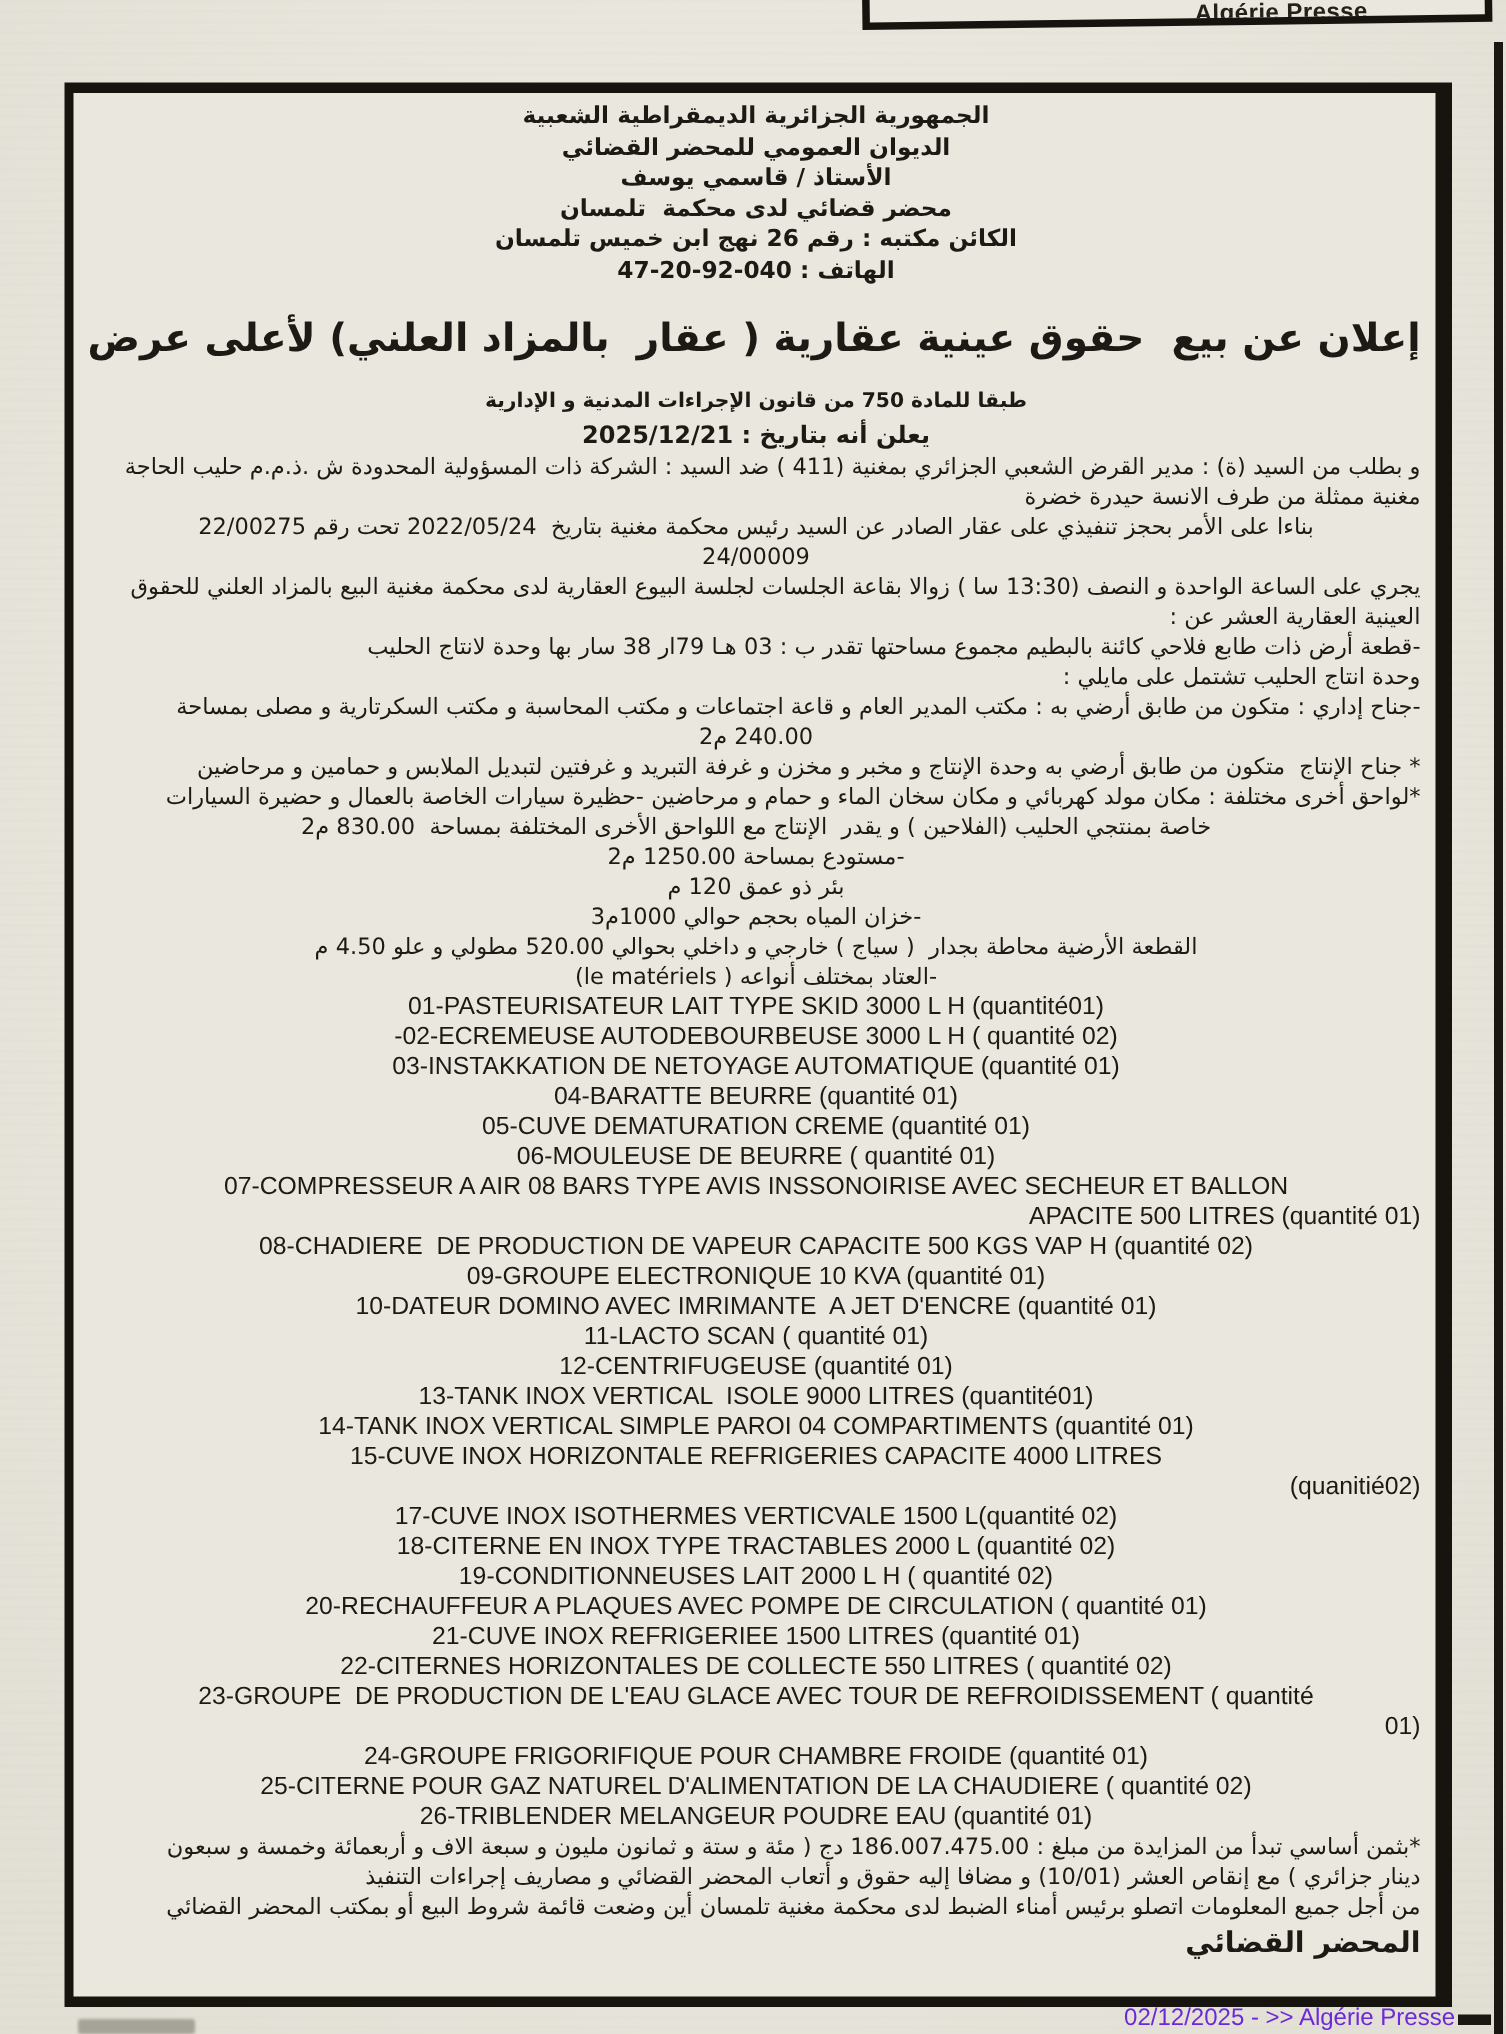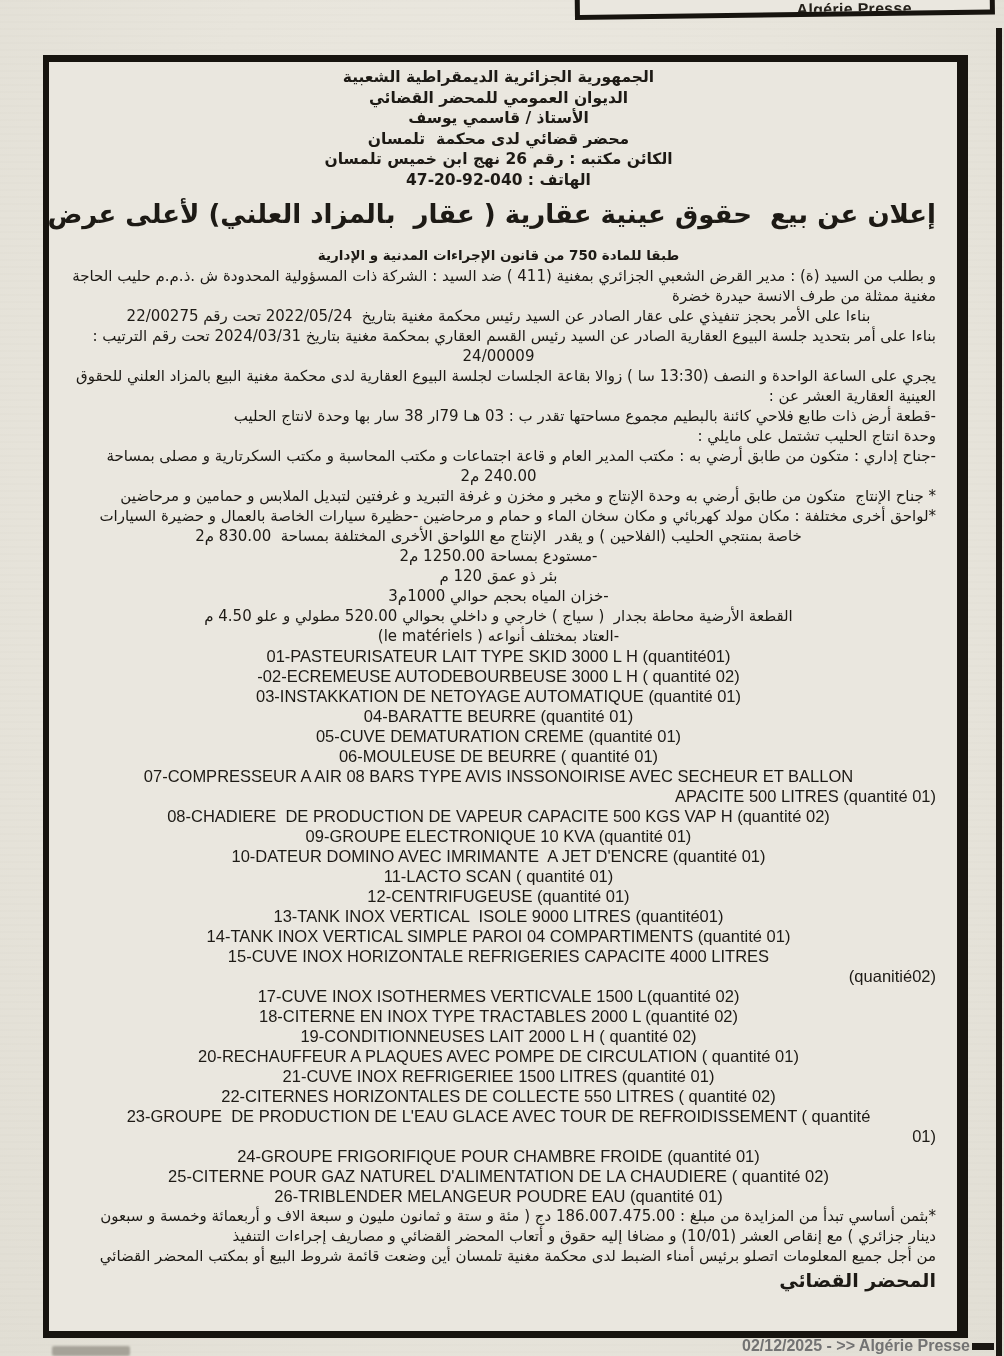--- a/index.html
+++ b/index.html
@@ -34,42 +34,42 @@
     position:absolute;left:996px;top:28px;width:6px;height:1328px;
     background:#1a1712;
   }
   
   .notice-box{
     position:absolute;left:43px;top:55px;width:925px;height:1283px;
     box-sizing:border-box;
     border-style:solid;border-color:#17140f;
     border-width:7px 11px 7px 6px;
     background:#eae7df;
-    padding:5px 21px 0 12px;
+    padding:5px 10px 0 12px;
   }
   .line{margin:0;white-space:pre;}
   .right{text-align:right;}
   .center{text-align:center;}
   .ar{font-family:"DejaVu Sans",sans-serif;font-size:15px;line-height:20px;}
   .hdr{font-family:"DejaVu Sans",sans-serif;font-weight:bold;font-size:15.5px;line-height:20.5px;}
   .fr{font-family:"Liberation Sans","DejaVu Sans",sans-serif;font-size:16.5px;line-height:20px;}
   .title{
     font-weight:bold;font-size:26px;line-height:40px;text-align:left;
-    white-space:pre;margin-top:4px;
+    white-space:pre;margin-top:16px;
   }
   .subtitle{font-weight:bold;font-size:13.5px;line-height:21px;text-align:center;white-space:pre;margin-top:11px;}
   .dateline{font-weight:bold;font-size:16px;line-height:23px;text-align:center;white-space:pre;}
   .sig{
     font-weight:bold;font-size:19px;line-height:24px;text-align:right;
     padding-left:30px;margin-top:2px;white-space:pre;
   }
   .press-footer{
     position:absolute;left:740px;top:1337px;width:230px;
     font-family:"Liberation Sans","DejaVu Sans",sans-serif;
-    font-weight:bold;font-size:16px;color:#737373;text-align:right;white-space:pre;
+    font-weight:normal;font-size:16px;color:#6d28d9;text-align:right;white-space:pre;
   }
   .footer-dash{
     position:absolute;left:972px;top:1343px;width:22px;height:7px;background:#1a1712;
   }
   .smudge{
     position:absolute;left:52px;top:1346px;width:78px;height:10px;
     background:#938f85;opacity:.75;border-radius:2px;filter:blur(1px);
   }
 </style>
 </head>
@@ -93,26 +93,26 @@
       <div class="line center hdr" dir="rtl">الأستاذ / قاسمي يوسف</div>
       <div class="line center hdr" dir="rtl">محضر قضائي لدى محكمة  تلمسان</div>
       <div class="line center hdr" dir="rtl">الكائن مكتبه : رقم 26 نهج ابن خميس تلمسان</div>
       <div class="line center hdr" dir="rtl">الهاتف : 040-92-20-47</div>
     </div>
 
   <div class="title" dir="rtl">إعلان عن بيع  حقوق عينية عقارية ( عقار  بالمزاد العلني) لأعلى عرض</div>
 
   <div class="subtitle" dir="rtl">طبقا للمادة 750 من قانون الإجراءات المدنية و الإدارية</div>
 
+  <div class="dateline" dir="rtl">يعلن أنه بتاريخ : 2025/12/21</div>
 
   <div>
       <div class="line right ar" dir="rtl">و بطلب من السيد (ة) : مدير القرض الشعبي الجزائري بمغنية (411 ) ضد السيد : الشركة ذات المسؤولية المحدودة ش .ذ.م.م حليب الحاجة</div>
       <div class="line right ar" dir="rtl">مغنية ممثلة من طرف الانسة حيدرة خضرة</div>
       <div class="line center ar" dir="rtl">بناءا على الأمر بحجز تنفيذي على عقار الصادر عن السيد رئيس محكمة مغنية بتاريخ  2022/05/24 تحت رقم 22/00275</div>
-      <div class="line right ar" dir="rtl">بناءا على أمر بتحديد جلسة البيوع العقارية الصادر عن السيد رئيس القسم العقاري بمحكمة مغنية بتاريخ 2024/03/31 تحت رقم الترتيب :</div>
       <div class="line center ar" dir="rtl">24/00009</div>
       <div class="line right ar" dir="rtl">يجري على الساعة الواحدة و النصف (13:30 سا ) زوالا بقاعة الجلسات لجلسة البيوع العقارية لدى محكمة مغنية البيع بالمزاد العلني للحقوق</div>
       <div class="line right ar" dir="rtl">العينية العقارية العشر عن :</div>
       <div class="line right ar" dir="rtl">-قطعة أرض ذات طابع فلاحي كائنة بالبطيم مجموع مساحتها تقدر ب : 03 هـا 79ار 38 سار بها وحدة لانتاج الحليب</div>
       <div class="line right ar" dir="rtl">وحدة انتاج الحليب تشتمل على مايلي :</div>
       <div class="line right ar" dir="rtl">-جناح إداري : متكون من طابق أرضي به : مكتب المدير العام و قاعة اجتماعات و مكتب المحاسبة و مكتب السكرتارية و مصلى بمساحة</div>
       <div class="line center ar" dir="rtl">240.00 م2</div>
       <div class="line right ar" dir="rtl">* جناح الإنتاج  متكون من طابق أرضي به وحدة الإنتاج و مخبر و مخزن و غرفة التبريد و غرفتين لتبديل الملابس و حمامين و مرحاضين</div>
       <div class="line right ar" dir="rtl">*لواحق أخرى مختلفة : مكان مولد كهربائي و مكان سخان الماء و حمام و مرحاضين -حظيرة سيارات الخاصة بالعمال و حضيرة السيارات</div>
       <div class="line center ar" dir="rtl">خاصة بمنتجي الحليب (الفلاحين ) و يقدر  الإنتاج مع اللواحق الأخرى المختلفة بمساحة  830.00 م2</div>

